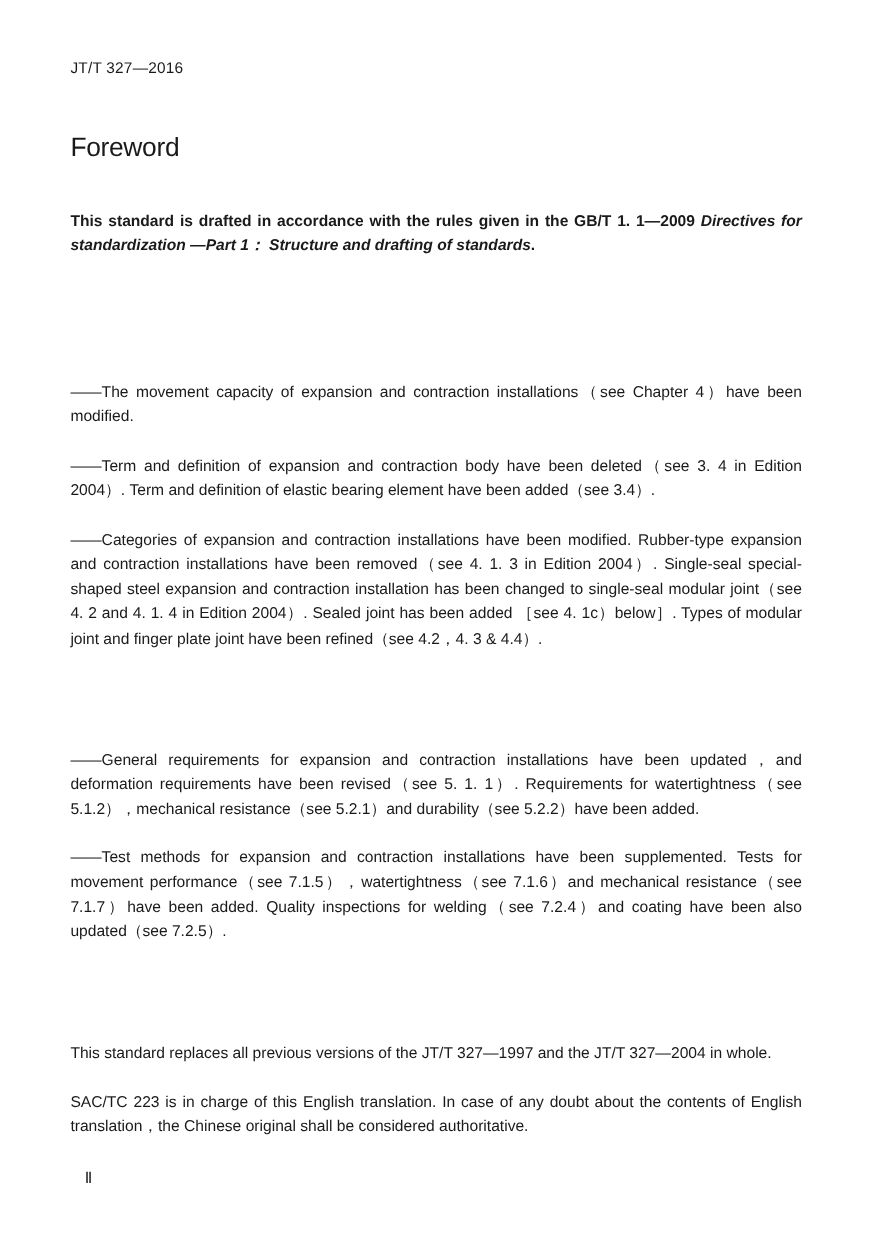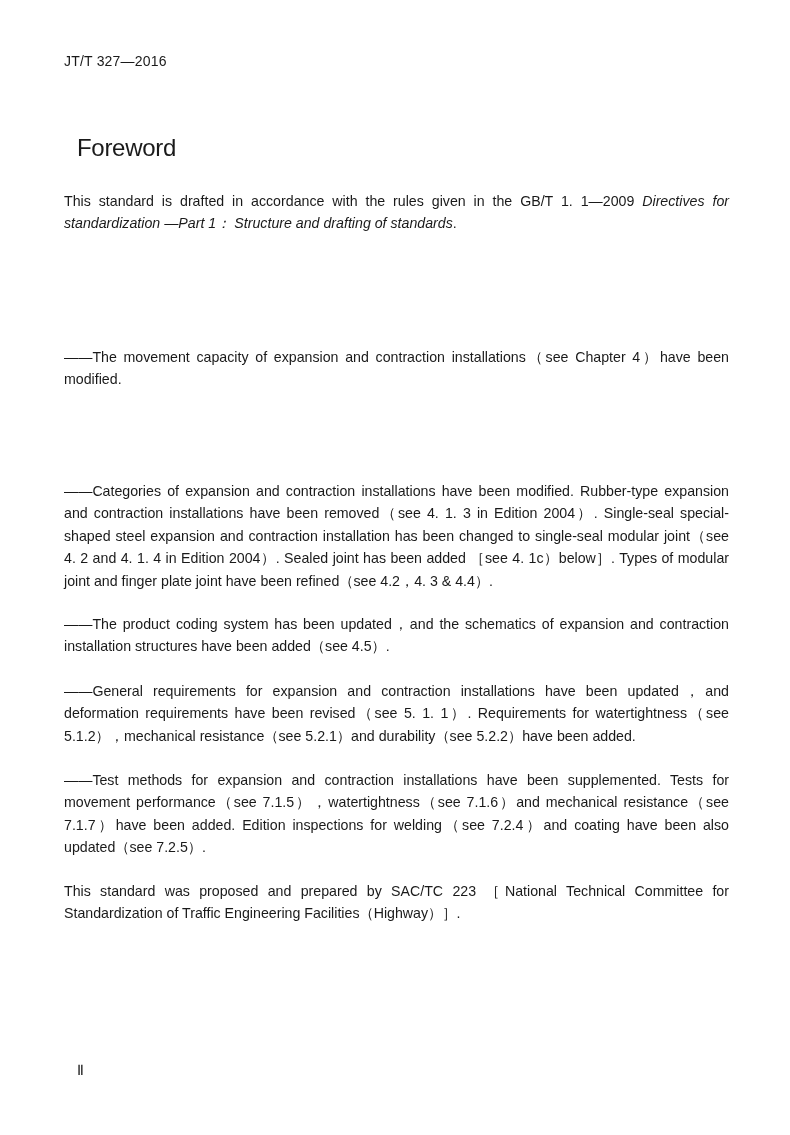--- a/index.html
+++ b/index.html
@@ -27,21 +27,21 @@
       top: 53px;
       font-size: 14px;
       letter-spacing: 0.2px;
     }
     .title {
       position: absolute;
       left: 64px;
       top: 121px;
       font-size: 24px;
       font-weight: normal;
-      margin: 13px;
+      margin: 0;
       letter-spacing: -0.3px;
     }
     .body-text {
       position: absolute;
       left: 64px;
       width: 665px;
       font-size: 14.2px;
       line-height: 22.4px;
       text-align: justify;
       margin: 0;
@@ -60,33 +60,34 @@
   </style>
 </head>
 <body>
 
 <div class="page">
 
   <div class="doc-id">JT/T 327—2016</div>
 
   <h1 class="title">Foreword</h1>
 
-  <p class="body-text" style="top:190px;"><span>This standard is drafted in accordance with the rules given in the GB/T 1. 1—2009 </span><em>Directives for standardization —Part 1： Structure and drafting of standards</em><span>.</span></p>
+  <p class="body-text" style="top:190px;font-weight:bold;"><span>This standard is drafted in accordance with the rules given in the GB/T 1. 1—2009 </span><em>Directives for standardization —Part 1： Structure and drafting of standards</em><span>.</span></p>
 
 
   <p class="body-text" style="top:346px;">——The movement capacity of expansion and contraction installations（see Chapter 4）have been modified.</p>
 
+  <p class="body-text" style="top:413px;">——Term and definition of expansion and contraction body have been deleted（see 3. 4 in Edition 2004）. Term and definition of elastic bearing element have been added（see 3.4）.</p>
 
   <p class="body-text" style="top:480px;">——Categories of expansion and contraction installations have been modified. Rubber-type expansion and contraction installations have been removed（see 4. 1. 3 in Edition 2004）. Single-seal special-shaped steel expansion and contraction installation has been changed to single-seal modular joint（see 4. 2 and 4. 1. 4 in Edition 2004）. Sealed joint has been added ［see 4. 1c）below］. Types of modular joint and finger plate joint have been refined（see 4.2，4. 3 &amp; 4.4）.</p>
 
-  <p class="body-text" style="top:613px;">——The product coding system has been updated，and the schematics of expansion and contraction installation structures have been added（see 4.5）.</p>
 
   <p class="body-text" style="top:680px;">——General requirements for expansion and contraction installations have been updated，and deformation requirements have been revised（see 5. 1. 1）. Requirements for watertightness（see 5.1.2），mechanical resistance（see 5.2.1）and durability（see 5.2.2）have been added.</p>
 
-  <p class="body-text" style="top:769px;">——Test methods for expansion and contraction installations have been supplemented. Tests for movement performance（see 7.1.5），watertightness（see 7.1.6）and mechanical resistance（see 7.1.7）have been added. Edition inspections for welding（see 7.2.4）and coating have been also updated（see 7.2.5）.</p>
-
-  <p class="body-text" style="top:880px;">This standard was proposed and prepared by SAC/TC 223 ［National Technical Committee for Standardization of Traffic Engineering Facilities（Highway）］.</p>
+  <p class="body-text" style="top:769px;">——Test methods for expansion and contraction installations have been supplemented. Tests for movement performance（see 7.1.5），watertightness（see 7.1.6）and mechanical resistance（see 7.1.7）have been added. Quality inspections for welding（see 7.2.4）and coating have been also updated（see 7.2.5）.</p>
 
 
+  <p class="body-text" style="top:947px;">This standard replaces all previous versions of the JT/T 327—1997 and the JT/T 327—2004 in whole.</p>
+
+  <p class="body-text" style="top:991px;">SAC/TC 223 is in charge of this English translation. In case of any doubt about the contents of English translation，the Chinese original shall be considered authoritative.</p>
 
   <div class="page-num">Ⅱ</div>
 
 </div>
 
 </body></html>

